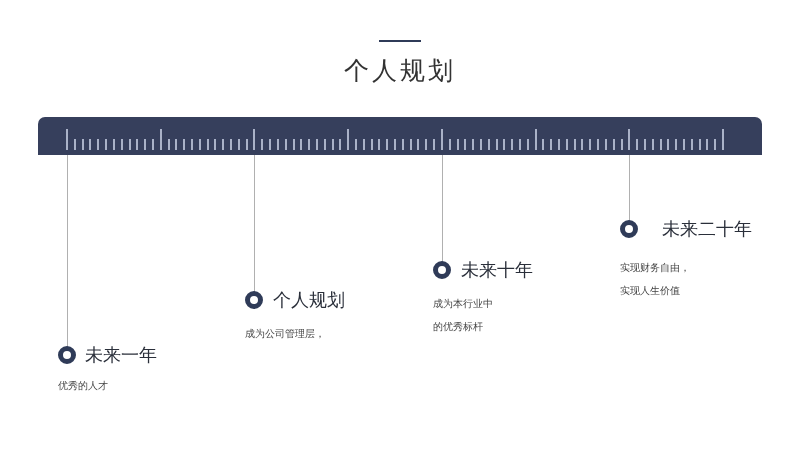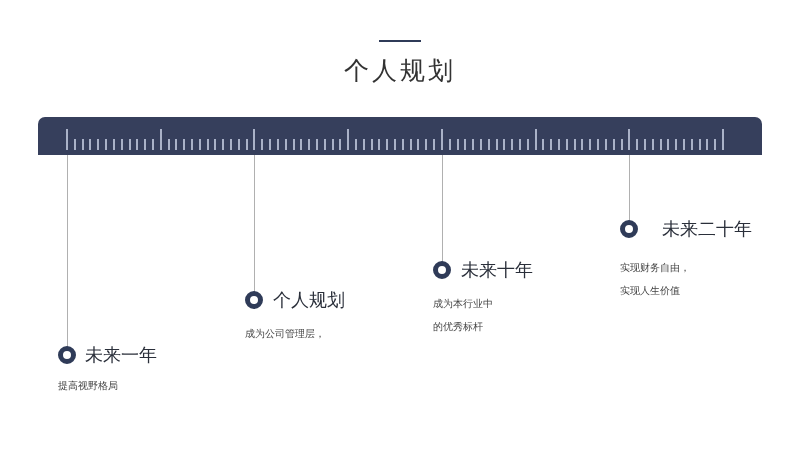--- a/index.html
+++ b/index.html
@@ -107,21 +107,21 @@
     <div class="tick minor" style="left: 660.6px;"></div>
     <div class="tick minor" style="left: 668.4px;"></div>
     <div class="tick minor" style="left: 676.2px;"></div>
     <div class="tick major" style="left: 684px;"></div>
   </div>
 
 <div class="vline" style="left:67px; top:155px; height:192px;"></div>
 <div class="marker" style="left:58px; top:346px;"></div>
 <div class="label" style="left:85px; top:343px;">未来一年</div>
 <div class="desc" style="left:58px; top:374px;">
-  <div>提高视野格局</div>
+  <div>优秀的人才</div>
 </div>
 
 <div class="vline" style="left:254px; top:155px; height:137px;"></div>
 <div class="marker" style="left:245px; top:291px;"></div>
 <div class="label" style="left:273px; top:288px;">个人规划</div>
 <div class="desc" style="left:245px; top:322px;">
   <div>成为公司管理层，</div>
 </div>
 
 <div class="vline" style="left:442px; top:155px; height:107px;"></div>

